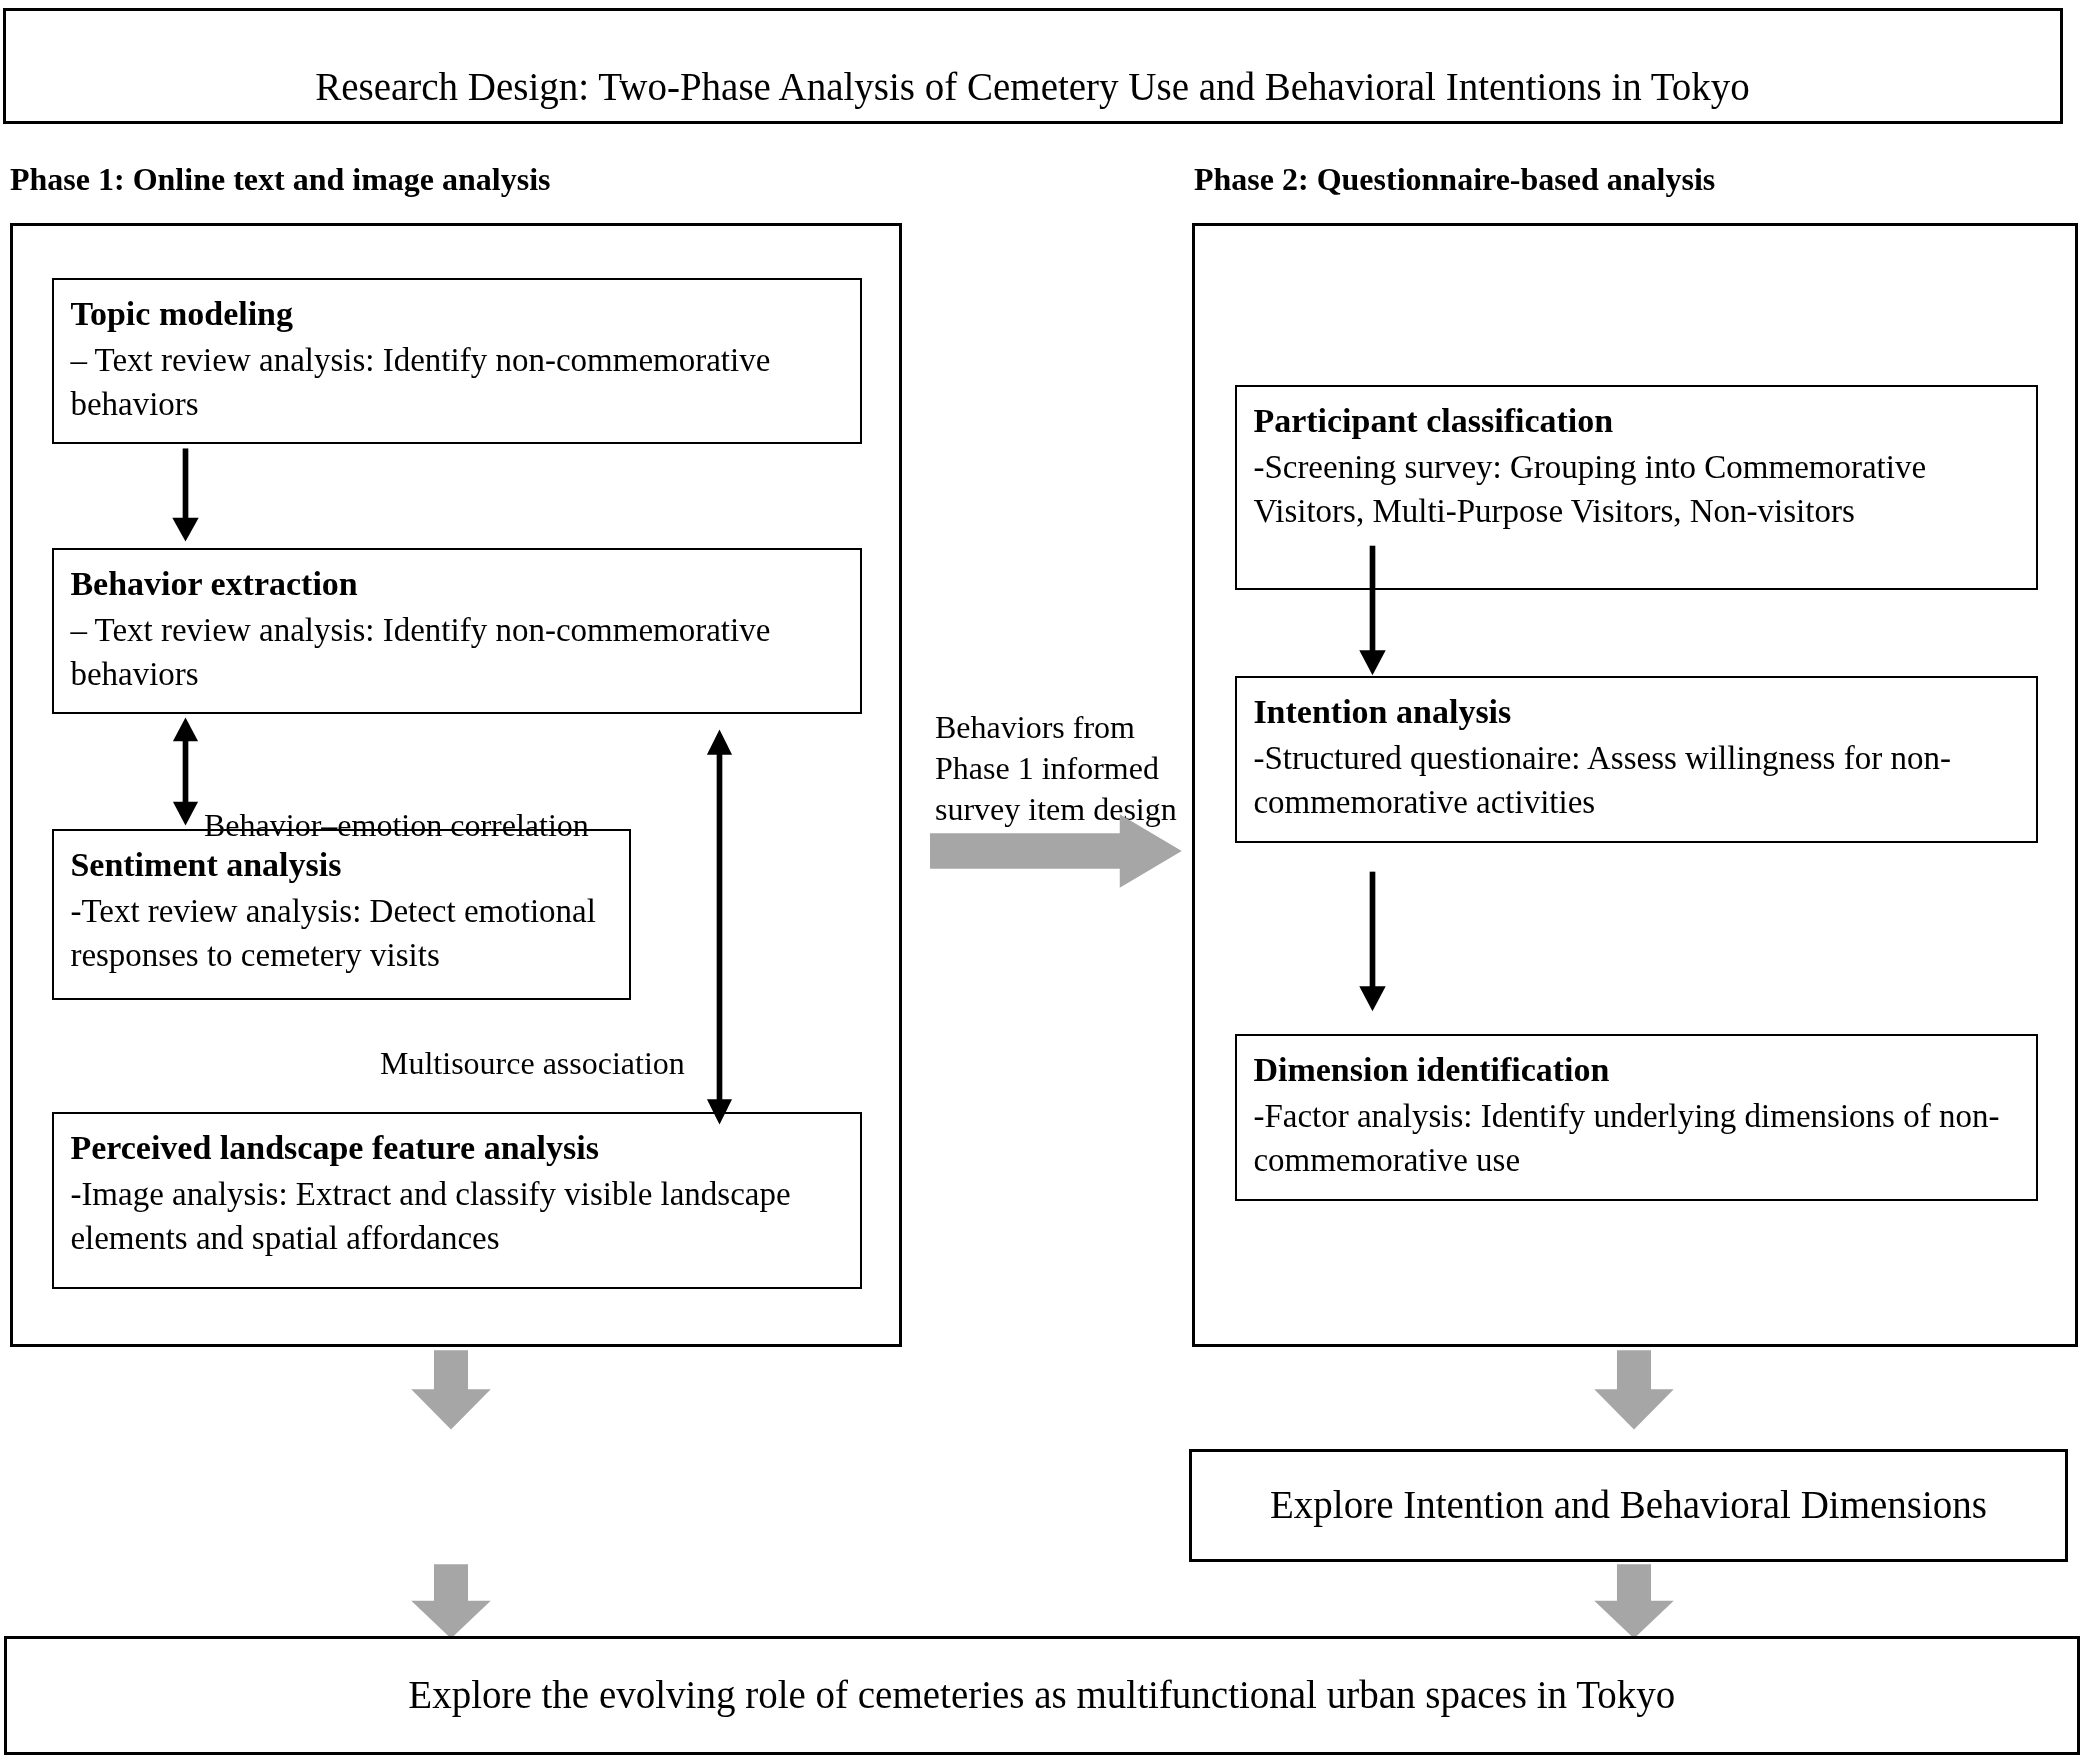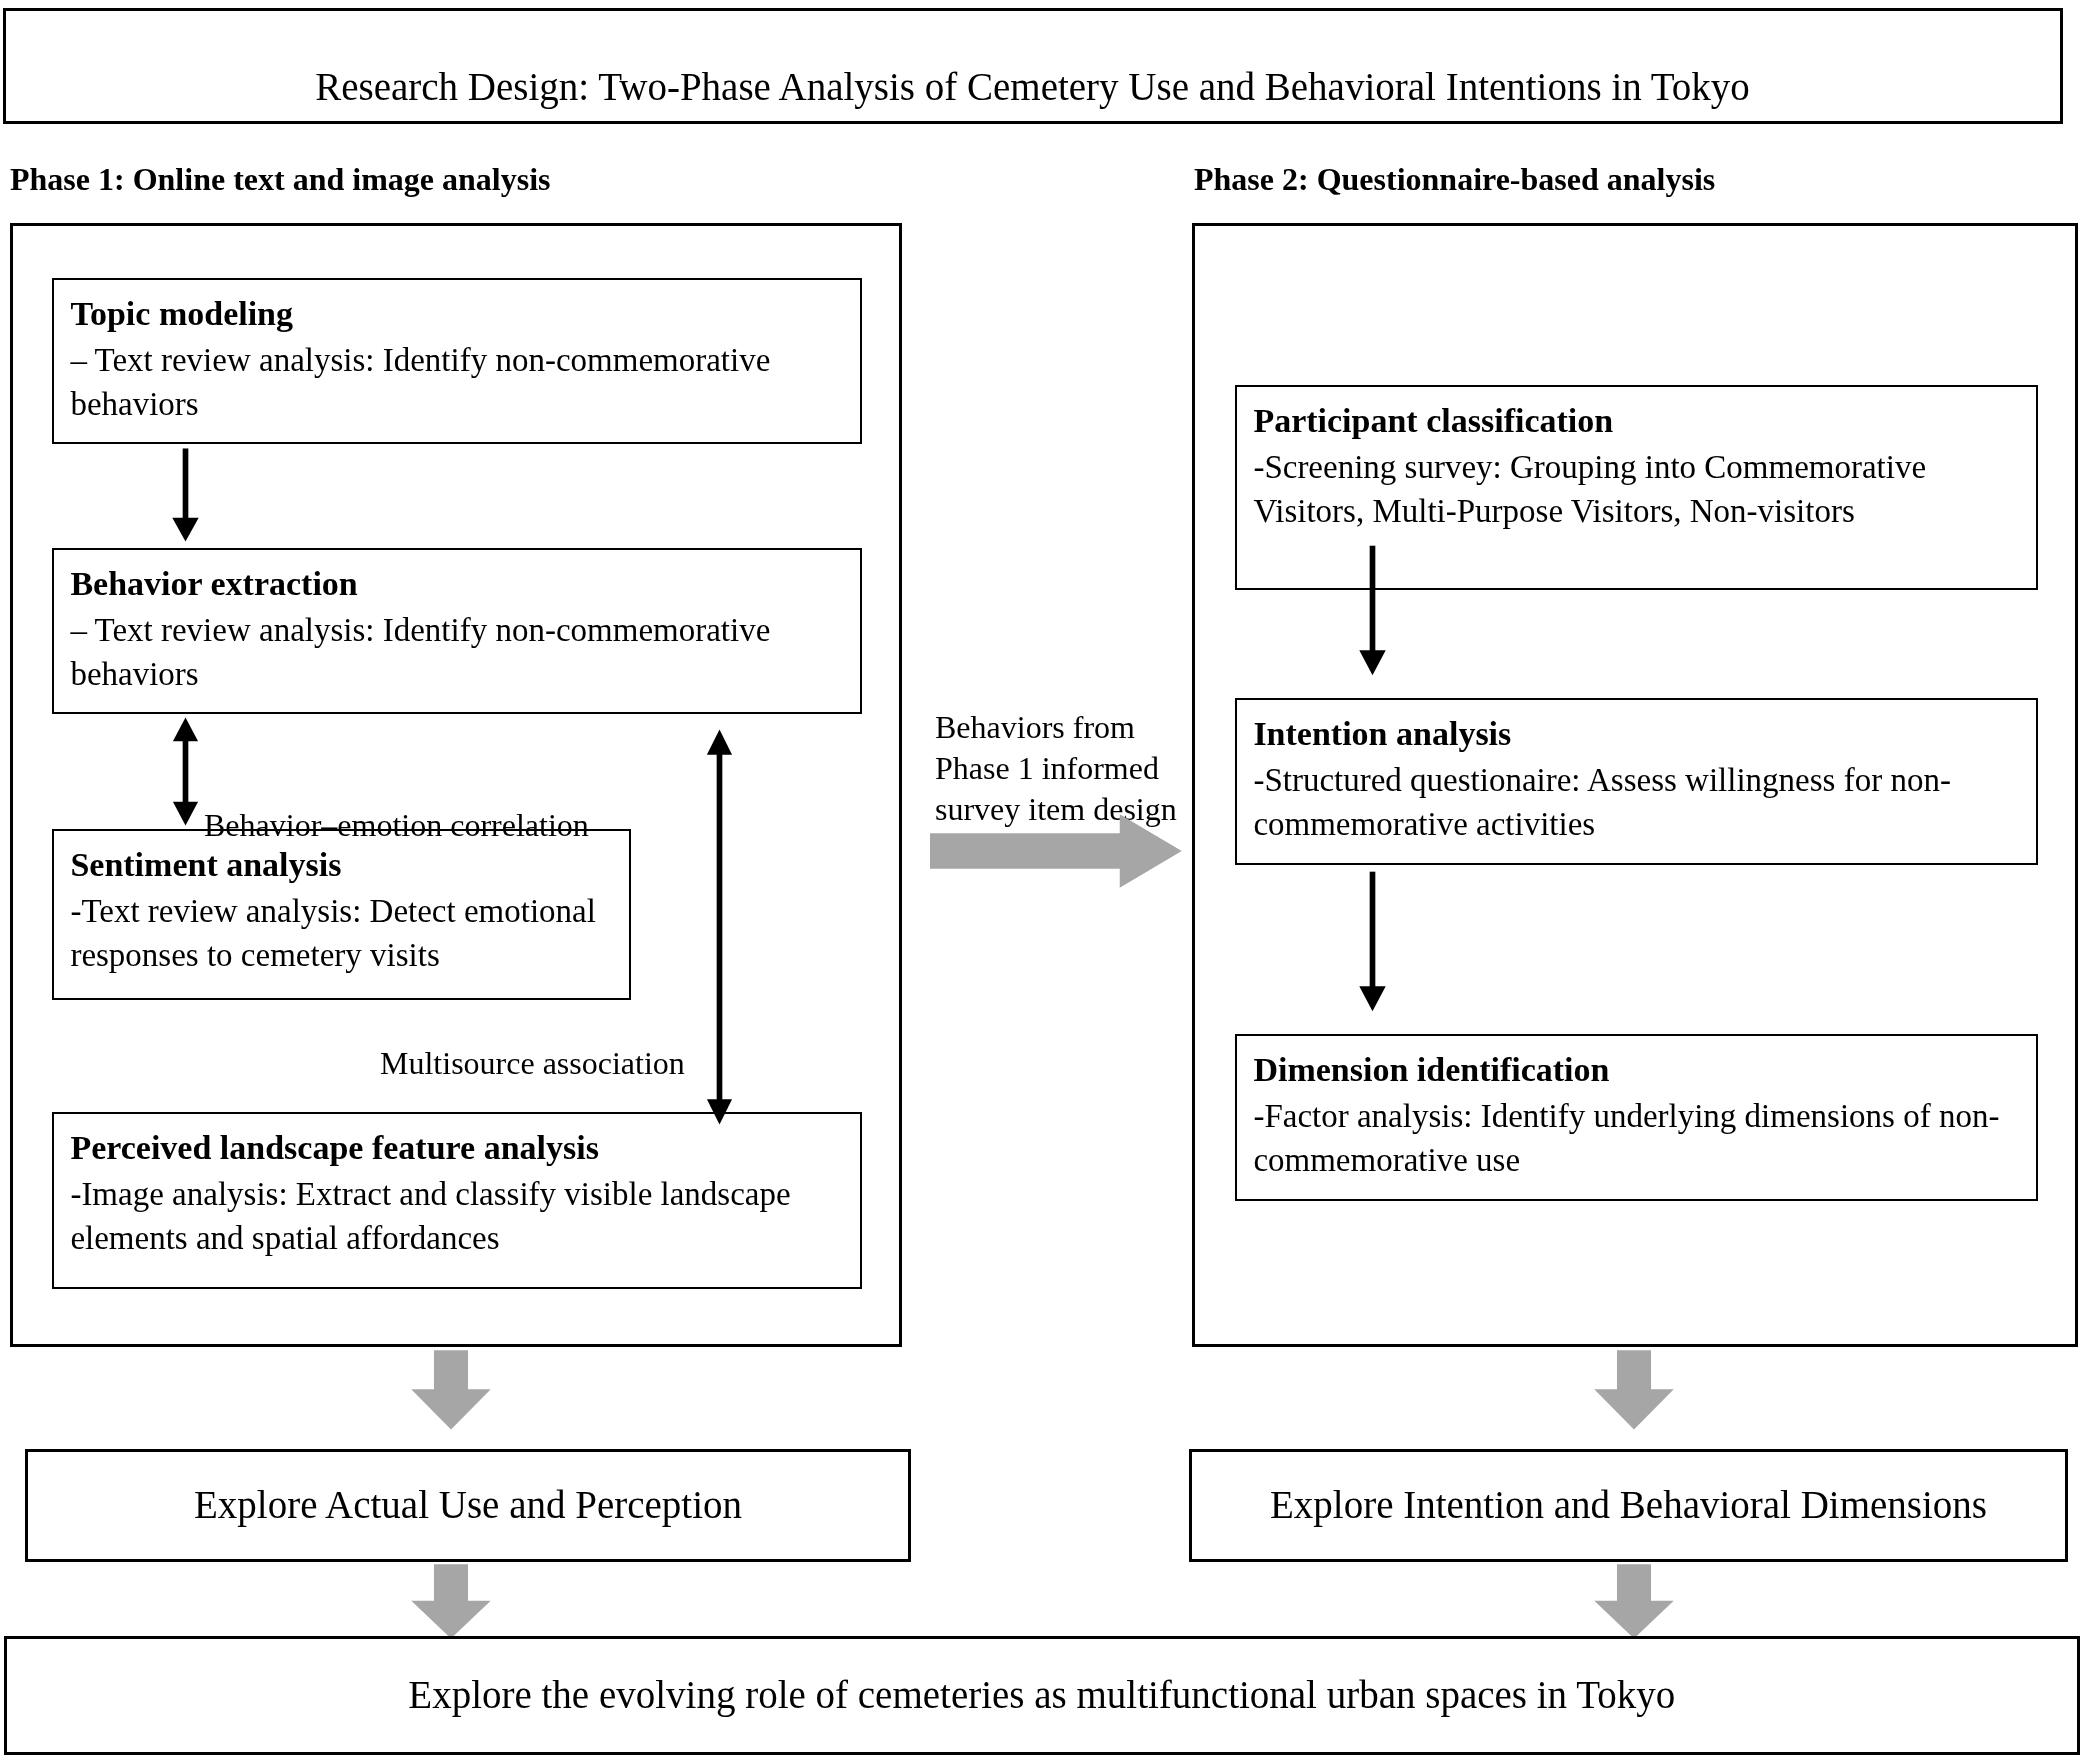--- a/index.html
+++ b/index.html
@@ -162,21 +162,21 @@
 
   <div class="container-box" style="left:1192px; top:223px; width:886px; height:1124px;"></div>
 
   <div class="box" style="left:1235px; top:385px; width:803px; height:205px;">
     <div class="box-inner">
       <span class="step-title">Participant classification</span>
       <span class="step-body">-Screening survey:  Grouping into Commemorative Visitors, Multi-Purpose Visitors, Non-visitors</span>
     </div>
   </div>
 
-  <div class="box" style="left:1235px; top:698px; width:803px; height:167px;">
+  <div class="box" style="left:1235px; top:676px; width:803px; height:167px;">
     <div class="box-inner">
       <span class="step-title">Intention analysis</span>
       <span class="step-body">-Structured questionaire: Assess willingness for non-commemorative activities</span>
     </div>
   </div>
 
   <div class="box" style="left:1235px; top:1034px; width:803px; height:167px;padding-left:32px;">
     <div class="box-inner">
       <span class="step-title">Dimension identification</span>
       <span class="step-body">-Factor analysis: Identify underlying dimensions of non-commemorative use</span>
@@ -200,23 +200,20 @@
   </svg>
 
   <svg class="conn" style="left:410px; top:1350px;" width="82" height="81" viewBox="0 0 130 128">
     <polygon points="38,0 92,0 92,62 128,62 65,126 2,62 38,62" fill="#A6A6A6"></polygon>
   </svg>
 
   <svg class="conn" style="left:1593px; top:1350px;" width="82" height="81" viewBox="0 0 130 128">
     <polygon points="38,0 92,0 92,62 128,62 65,126 2,62 38,62" fill="#A6A6A6"></polygon>
   </svg>
 
-  <div class="banner-box" style="left:25px; top:1449px; width:886px; height:113px;">
-    <span class="banner-text">Explore Actual Use and Perception</span>
-  </div>
 
   <div class="banner-box" style="left:1189px; top:1449px; width:879px; height:113px;">
     <span class="banner-text">Explore Intention and Behavioral Dimensions</span>
   </div>
 
   <svg class="conn" style="left:410px; top:1564px;" width="82" height="76" viewBox="0 0 130 120">
     <polygon points="38,0 92,0 92,58 128,58 65,118 2,58 38,58" fill="#A6A6A6"></polygon>
   </svg>
 
   <svg class="conn" style="left:1593px; top:1564px;" width="82" height="76" viewBox="0 0 130 120">

